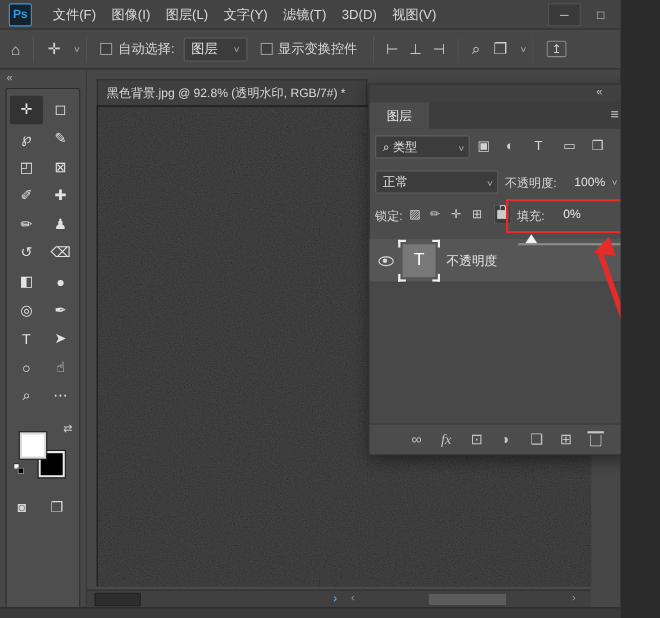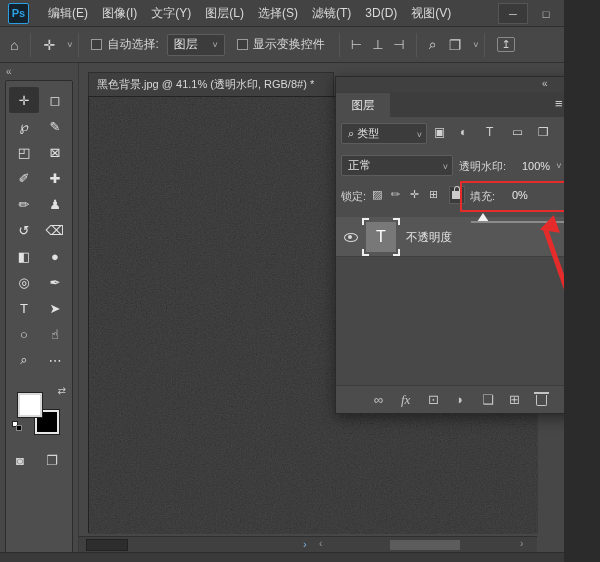--- a/index.html
+++ b/index.html
@@ -141,25 +141,24 @@
   #annot-svg{left:0;top:0;z-index:30;pointer-events:none;}
 </style>
 </head>
 <body>
 
 <div id="app">
 
   <div id="titlebar" class="abs">
     <div id="ps-logo">Ps</div>
     <div id="menubar" style="display:flex;">
-        <span class="menu-item">编辑(E)</span>
+        <span class="menu-item">文件(F)</span>
         <span class="menu-item">图像(I)</span>
+        <span class="menu-item">图层(L)</span>
         <span class="menu-item">文字(Y)</span>
-        <span class="menu-item">图层(L)</span>
-        <span class="menu-item">选择(S)</span>
         <span class="menu-item">滤镜(T)</span>
         <span class="menu-item">3D(D)</span>
         <span class="menu-item">视图(V)</span>
       </div>
     <div id="winbtns">
         <span class="winbtn min">─</span>
         <span class="winbtn">□</span>
         <span class="winbtn">✕</span>
       </div>
   </div>
@@ -226,21 +225,21 @@
       </div>
       <div id="fg-swatch"></div>
       <div id="bg-swatch"></div>
     </div>
     <span id="qmask-btn">◙</span>
     <span id="smode-btn">❐</span>
   </div>
 
   <div id="doc-edge" class="abs"></div>
   <div id="doc-tab" class="abs">
-    <span>黑色背景.jpg @ 41.1% (透明水印, RGB/8#) *</span>
+    <span>黑色背景.jpg @ 92.8% (透明水印, RGB/7#) *</span>
   </div>
   <div id="canvas" class="abs">
     <svg width="449" height="437" style="position:absolute;left:0;top:0;">
       <filter id="nz">
           <feTurbulence type="fractalNoise" baseFrequency="0.8" numOctaves="3" seed="7"></feTurbulence>
         <feColorMatrix type="matrix" values="0.45 0.45 0.45 0 0  0.45 0.45 0.45 0 0  0.45 0.45 0.45 0 0  0 0 0 0 0.45"></feColorMatrix>
       </filter>
       <rect width="449" height="437" fill="#0b0b0b"></rect>
       <rect width="449" height="437" filter="url(#nz)" opacity="0.55"></rect>
     </svg>
@@ -277,21 +276,21 @@
         <span style="font-size:11px;">类型</span>
         <span class="chev">˅</span>
       </span>
       <span id="filter-icons"><span class="lp-ico" style="left: 98px;">▣</span><span class="lp-ico" style="left: 124px;">◐</span><span class="lp-ico" style="left: 150px;">T</span><span class="lp-ico" style="left: 176px;">▭</span><span class="lp-ico" style="left: 202px;">❒</span><span class="lp-ico" style="left: 228px;">●</span></span>
     </div>
     <div id="lp-blend">
       <span id="blend-well" class="well">
         <span>正常</span>
         <span class="chev">˅</span>
       </span>
-      <span id="opacity-label">透明水印:</span>
+      <span id="opacity-label">不透明度:</span>
       <span id="opacity-well" class="well">
         <span>100%</span>
         <span class="chev">˅</span>
       </span>
     </div>
     <div id="lp-lock">
       <span id="lock-label">锁定:</span>
       <span id="lock-icons"><span class="lock-ico" style="left: 36px;">▨</span><span class="lock-ico" style="left: 55px;">✏</span><span class="lock-ico" style="left: 74px;">✛</span><span class="lock-ico" style="left: 93px;">⊞</span></span>
       <span id="lock-all">
         <span class="lock-glyph"></span>

